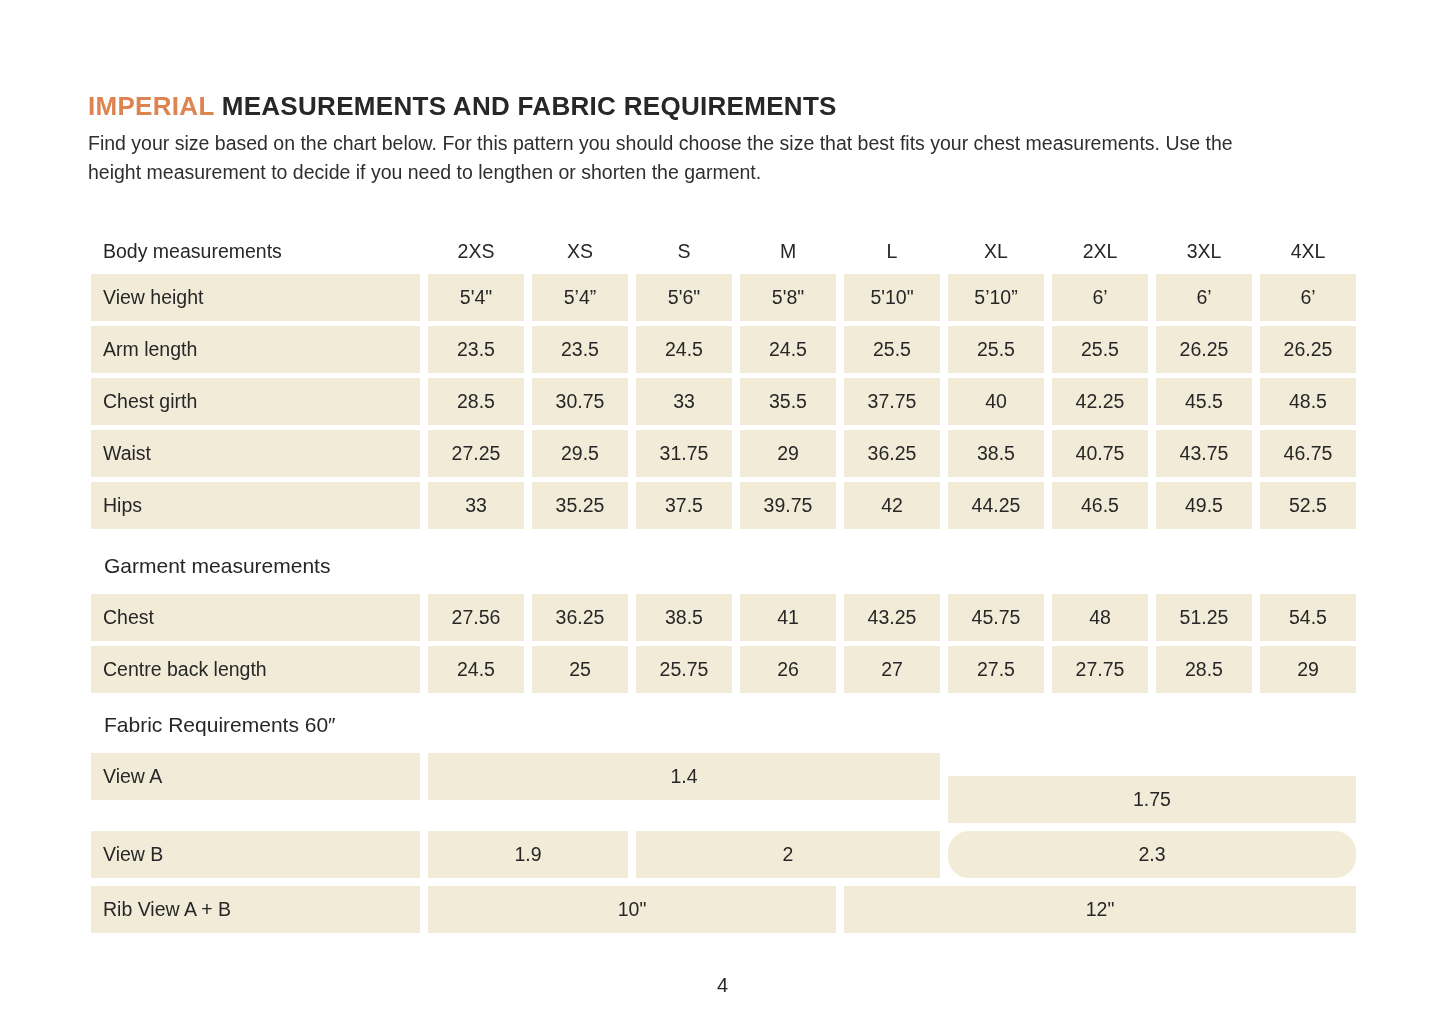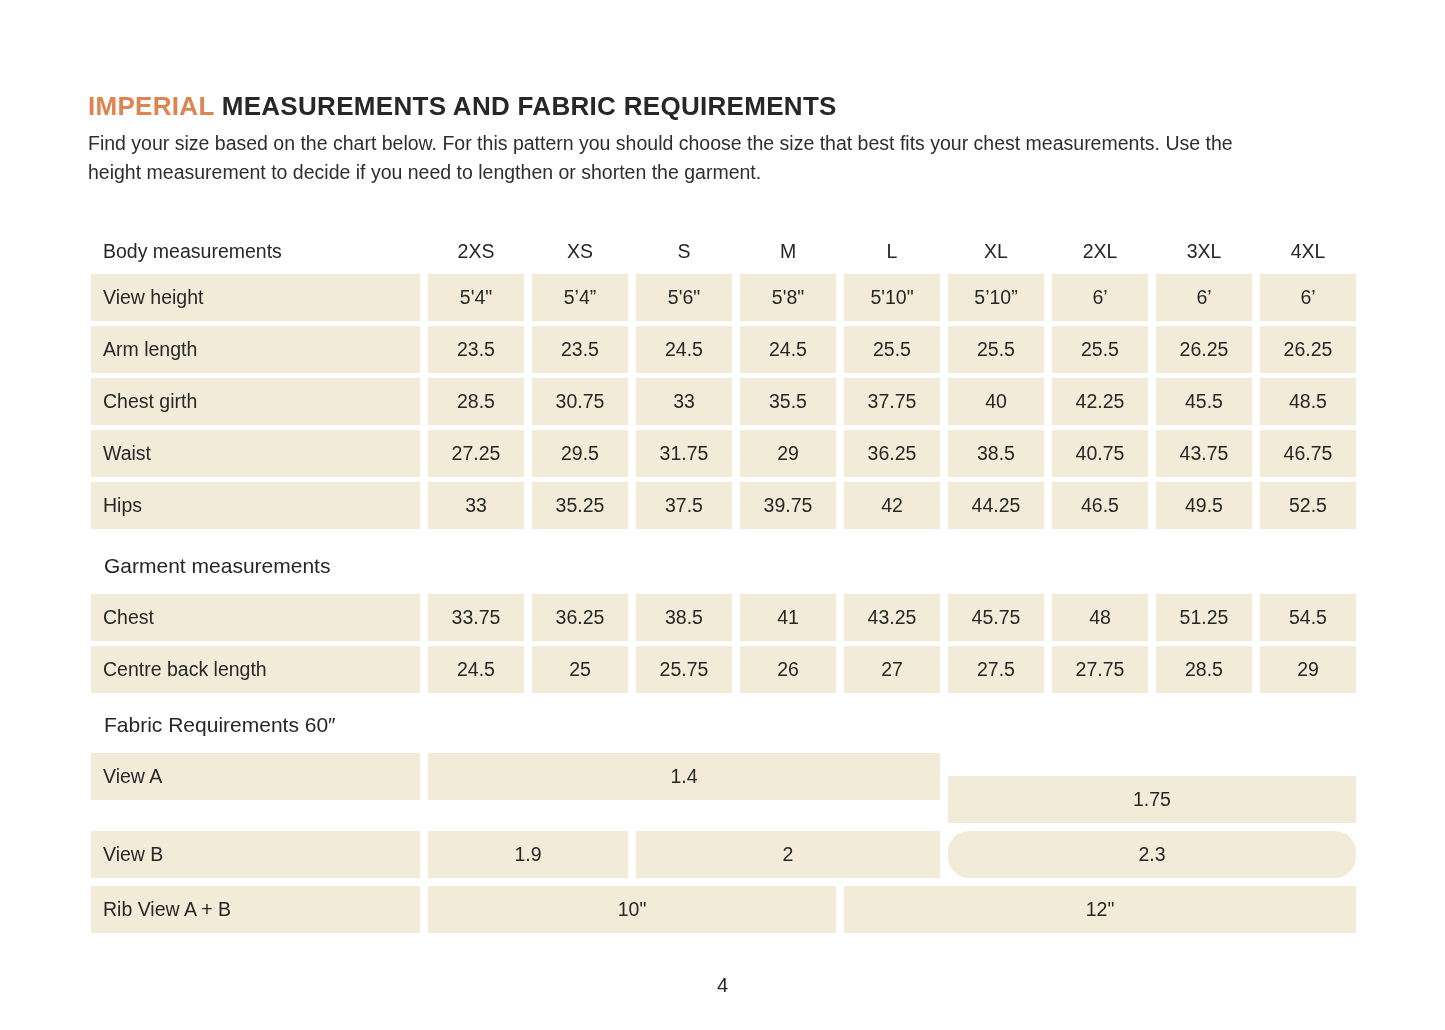--- a/index.html
+++ b/index.html
@@ -121,21 +121,21 @@
       <div class="cell">44.25</div>
       <div class="cell">46.5</div>
       <div class="cell">49.5</div>
       <div class="cell">52.5</div>
     </div>
 
   <div class="section-heading heading-garment">Garment measurements</div>
 
   <div class="grid sub" id="garment-rows">
       <div class="cell label">Chest</div>
-      <div class="cell">33.75</div>
+      <div class="cell">27.56</div>
       <div class="cell">36.25</div>
       <div class="cell">38.5</div>
       <div class="cell">41</div>
       <div class="cell">43.25</div>
       <div class="cell">45.75</div>
       <div class="cell">48</div>
       <div class="cell">51.25</div>
       <div class="cell">54.5</div>
       <div class="cell label">Centre back length</div>
       <div class="cell">24.5</div>

